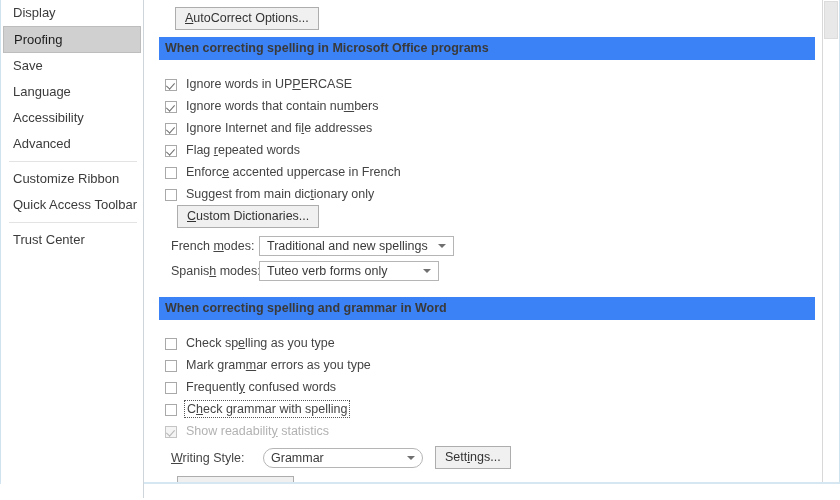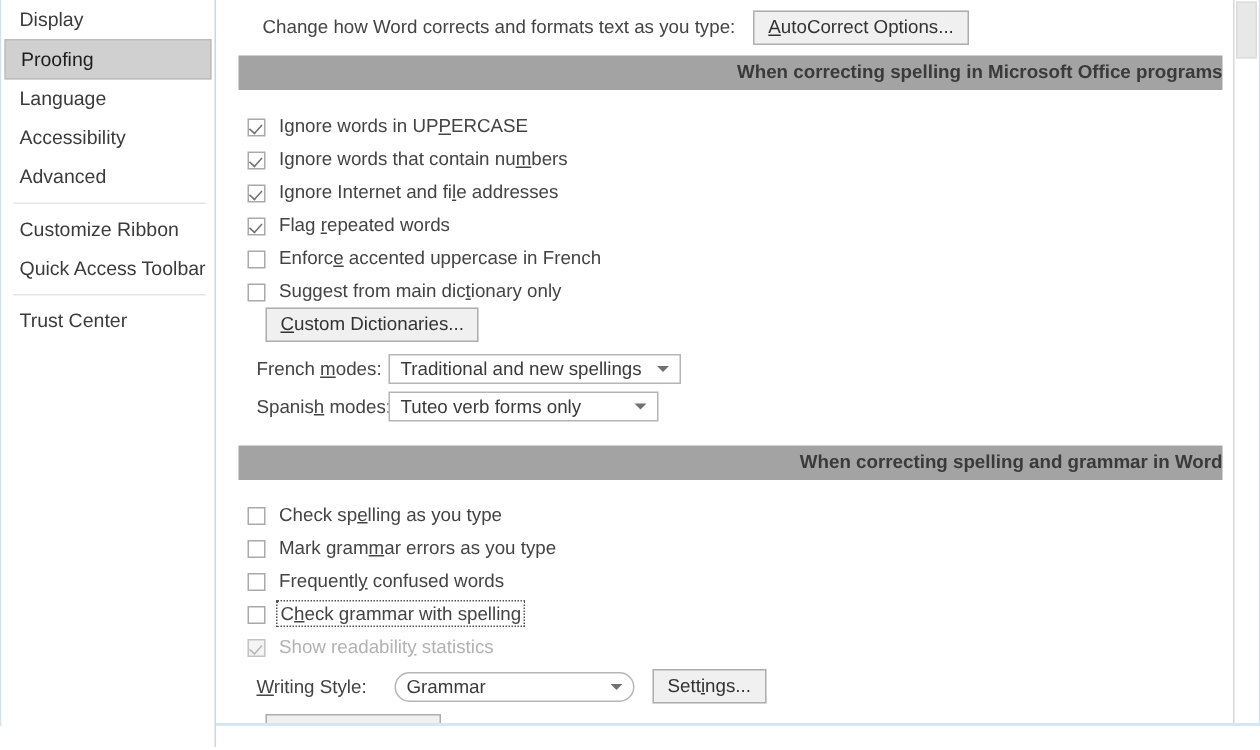--- a/index.html
+++ b/index.html
@@ -128,30 +128,29 @@
     line-height: 14px;
     cursor: default;
     white-space: nowrap;
   }
 
   
   .section-bar {
     margin-left: 14px;
     margin-right: 0;
     width: 656px;
-    background: #a3a3a3;
+    background: #3b82f6;
     height: 23px;
     line-height: 23px;
     font-weight: bold;
     font-size: 12.5px;
     color: #3a3a3a;
     padding-left: 6px;
     box-sizing: border-box;
     white-space: nowrap;
-    text-align: right;
   }
 
   
   .cb-row {
     display: flex;
     align-items: flex-end;
     height: 22px;
     padding-left: 20px;
   }
   .cbox {
@@ -257,36 +256,36 @@
 </style>
 </head>
 <body>
 
 <div id="app">
 
   <div id="sidebar">
     <div id="nav-list">
         <div class="nav-item"><span>Display</span></div>
         <div class="nav-item selected"><span>Proofing</span></div>
+        <div class="nav-item"><span>Save</span></div>
         <div class="nav-item"><span>Language</span></div>
         <div class="nav-item"><span>Accessibility</span></div>
         <div class="nav-item"><span>Advanced</span></div>
         <div class="nav-sep"></div>
         <div class="nav-item"><span>Customize Ribbon</span></div>
         <div class="nav-item"><span>Quick Access Toolbar</span></div>
         <div class="nav-sep"></div>
         <div class="nav-item"><span>Trust Center</span></div>
       </div>
   </div>
 
   <div id="content">
     <div class="pane-inner">
 
       <div class="top-row">
-        <span class="lead">Change how Word corrects and formats text as you type:</span>
         <button class="btn">
           <span class="acc">A</span><span>utoCorrect Options...</span>
         </button>
       </div>
 
       <div style="height:6px"></div>
       <div class="section-bar">When correcting spelling in Microsoft Office programs</div>
 
       <div style="height:9px"></div>
       <div id="office-checkboxes">

